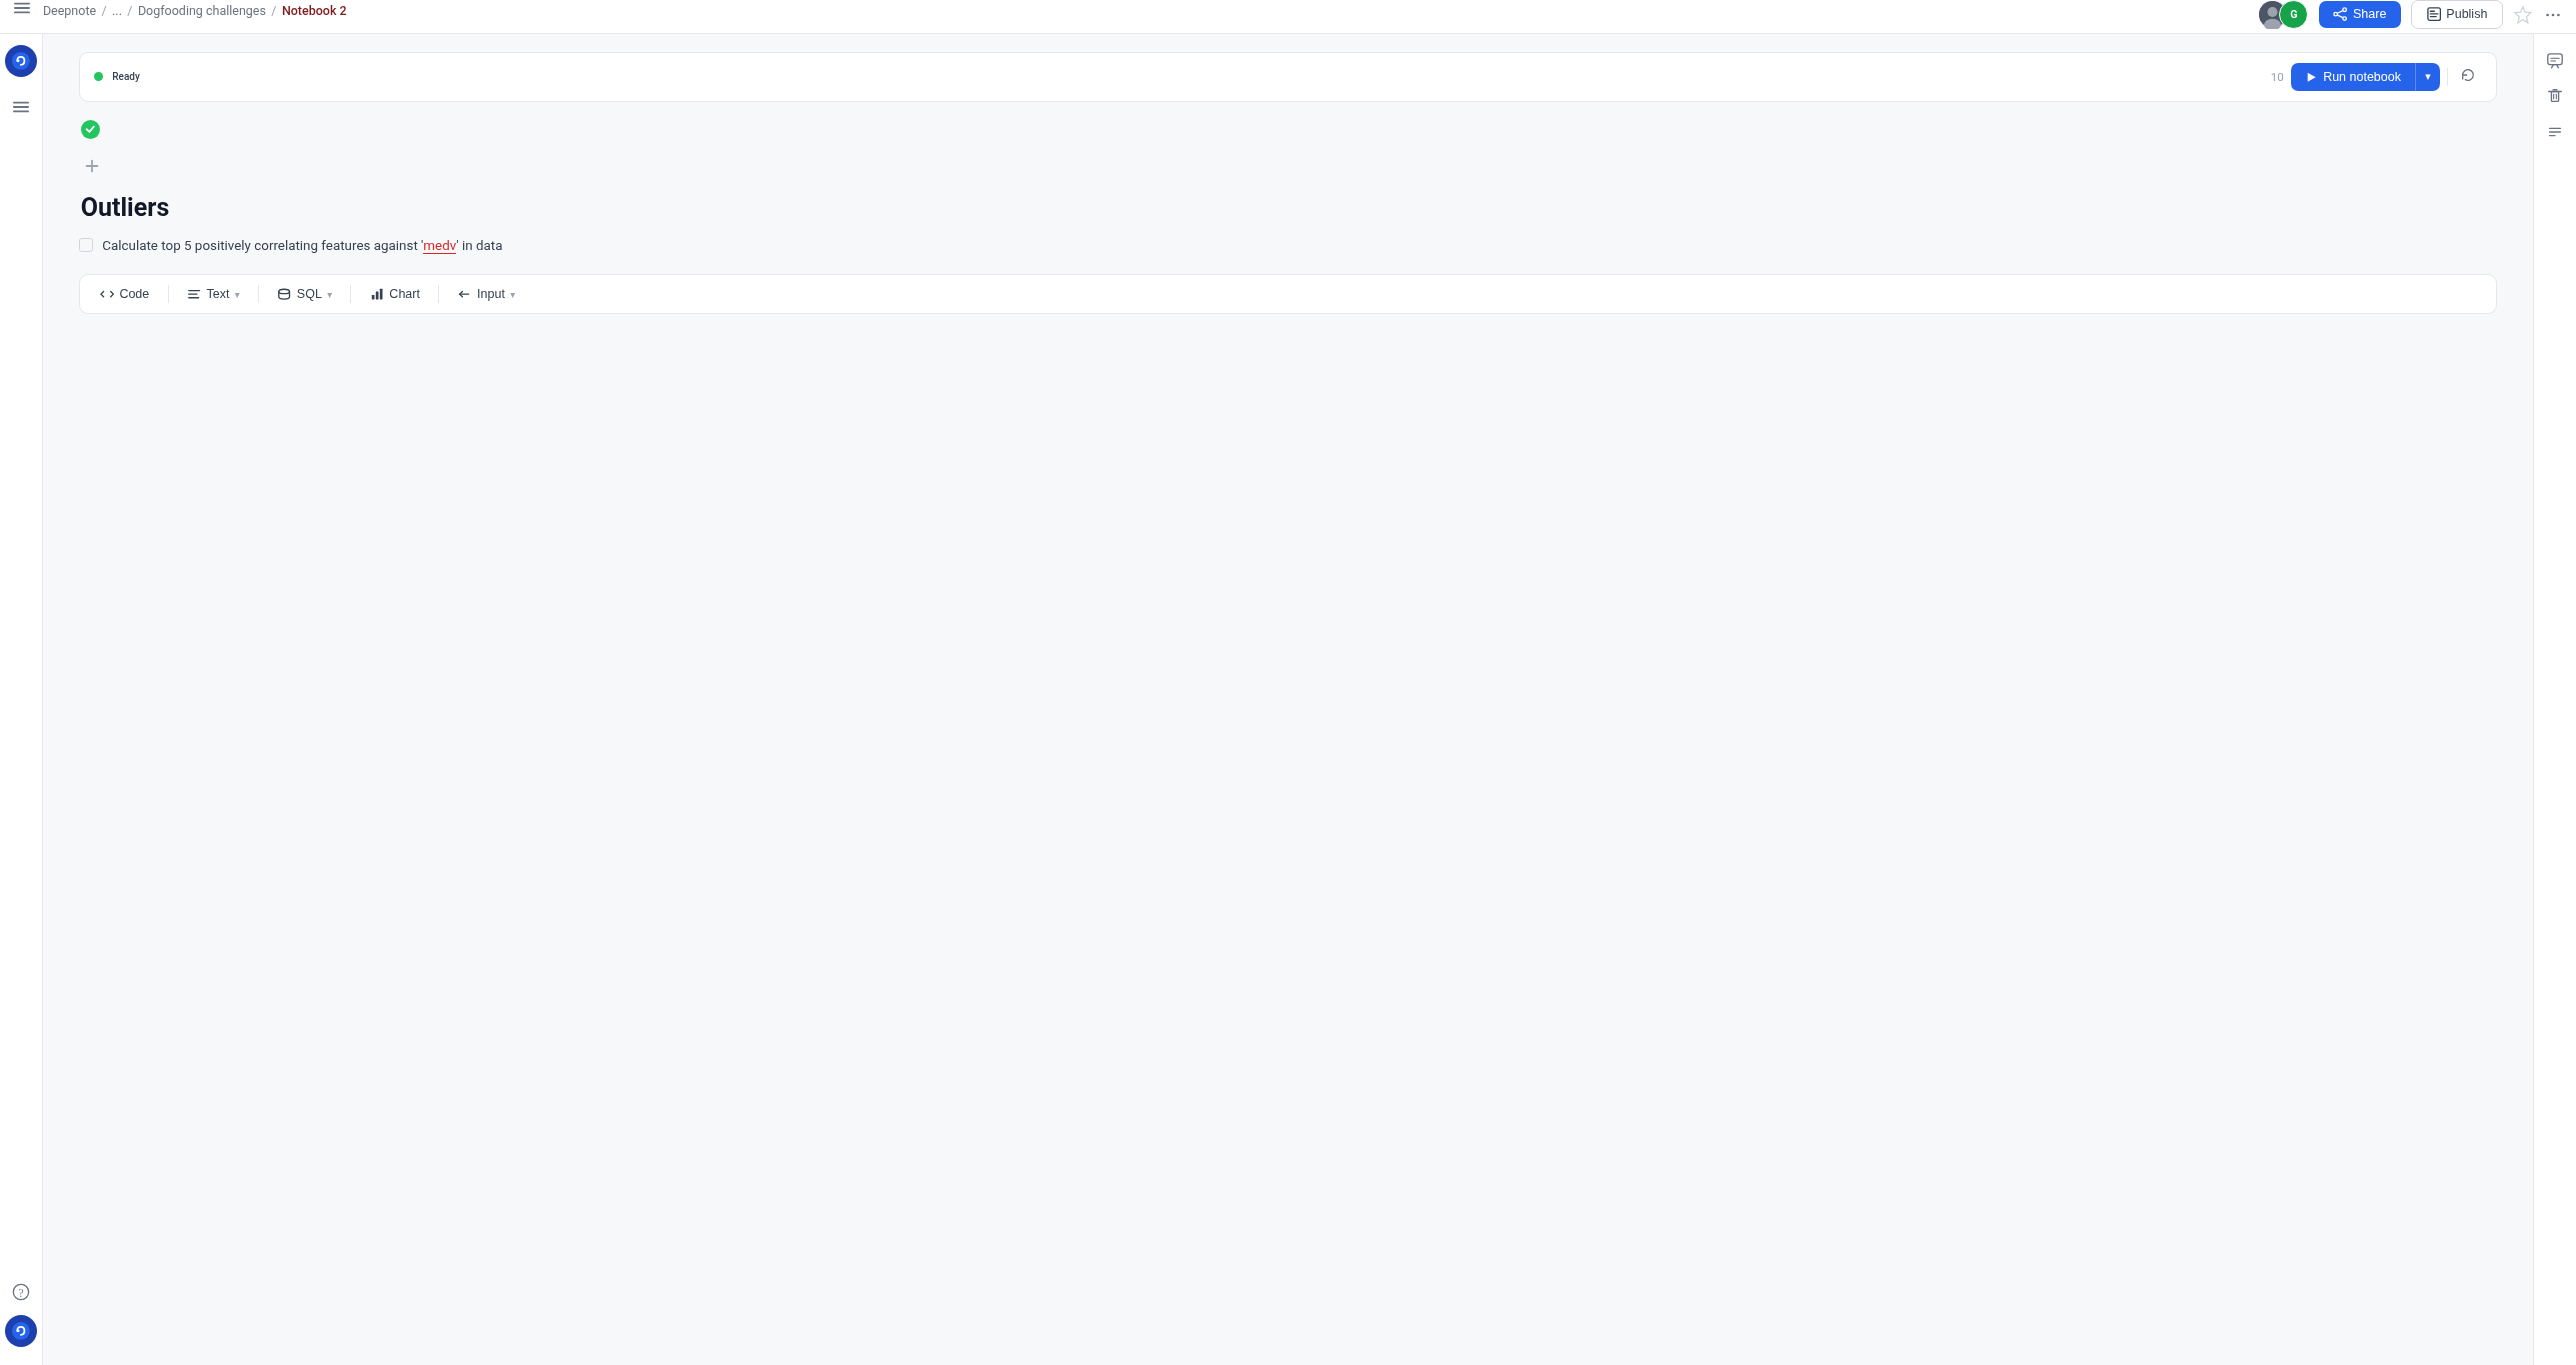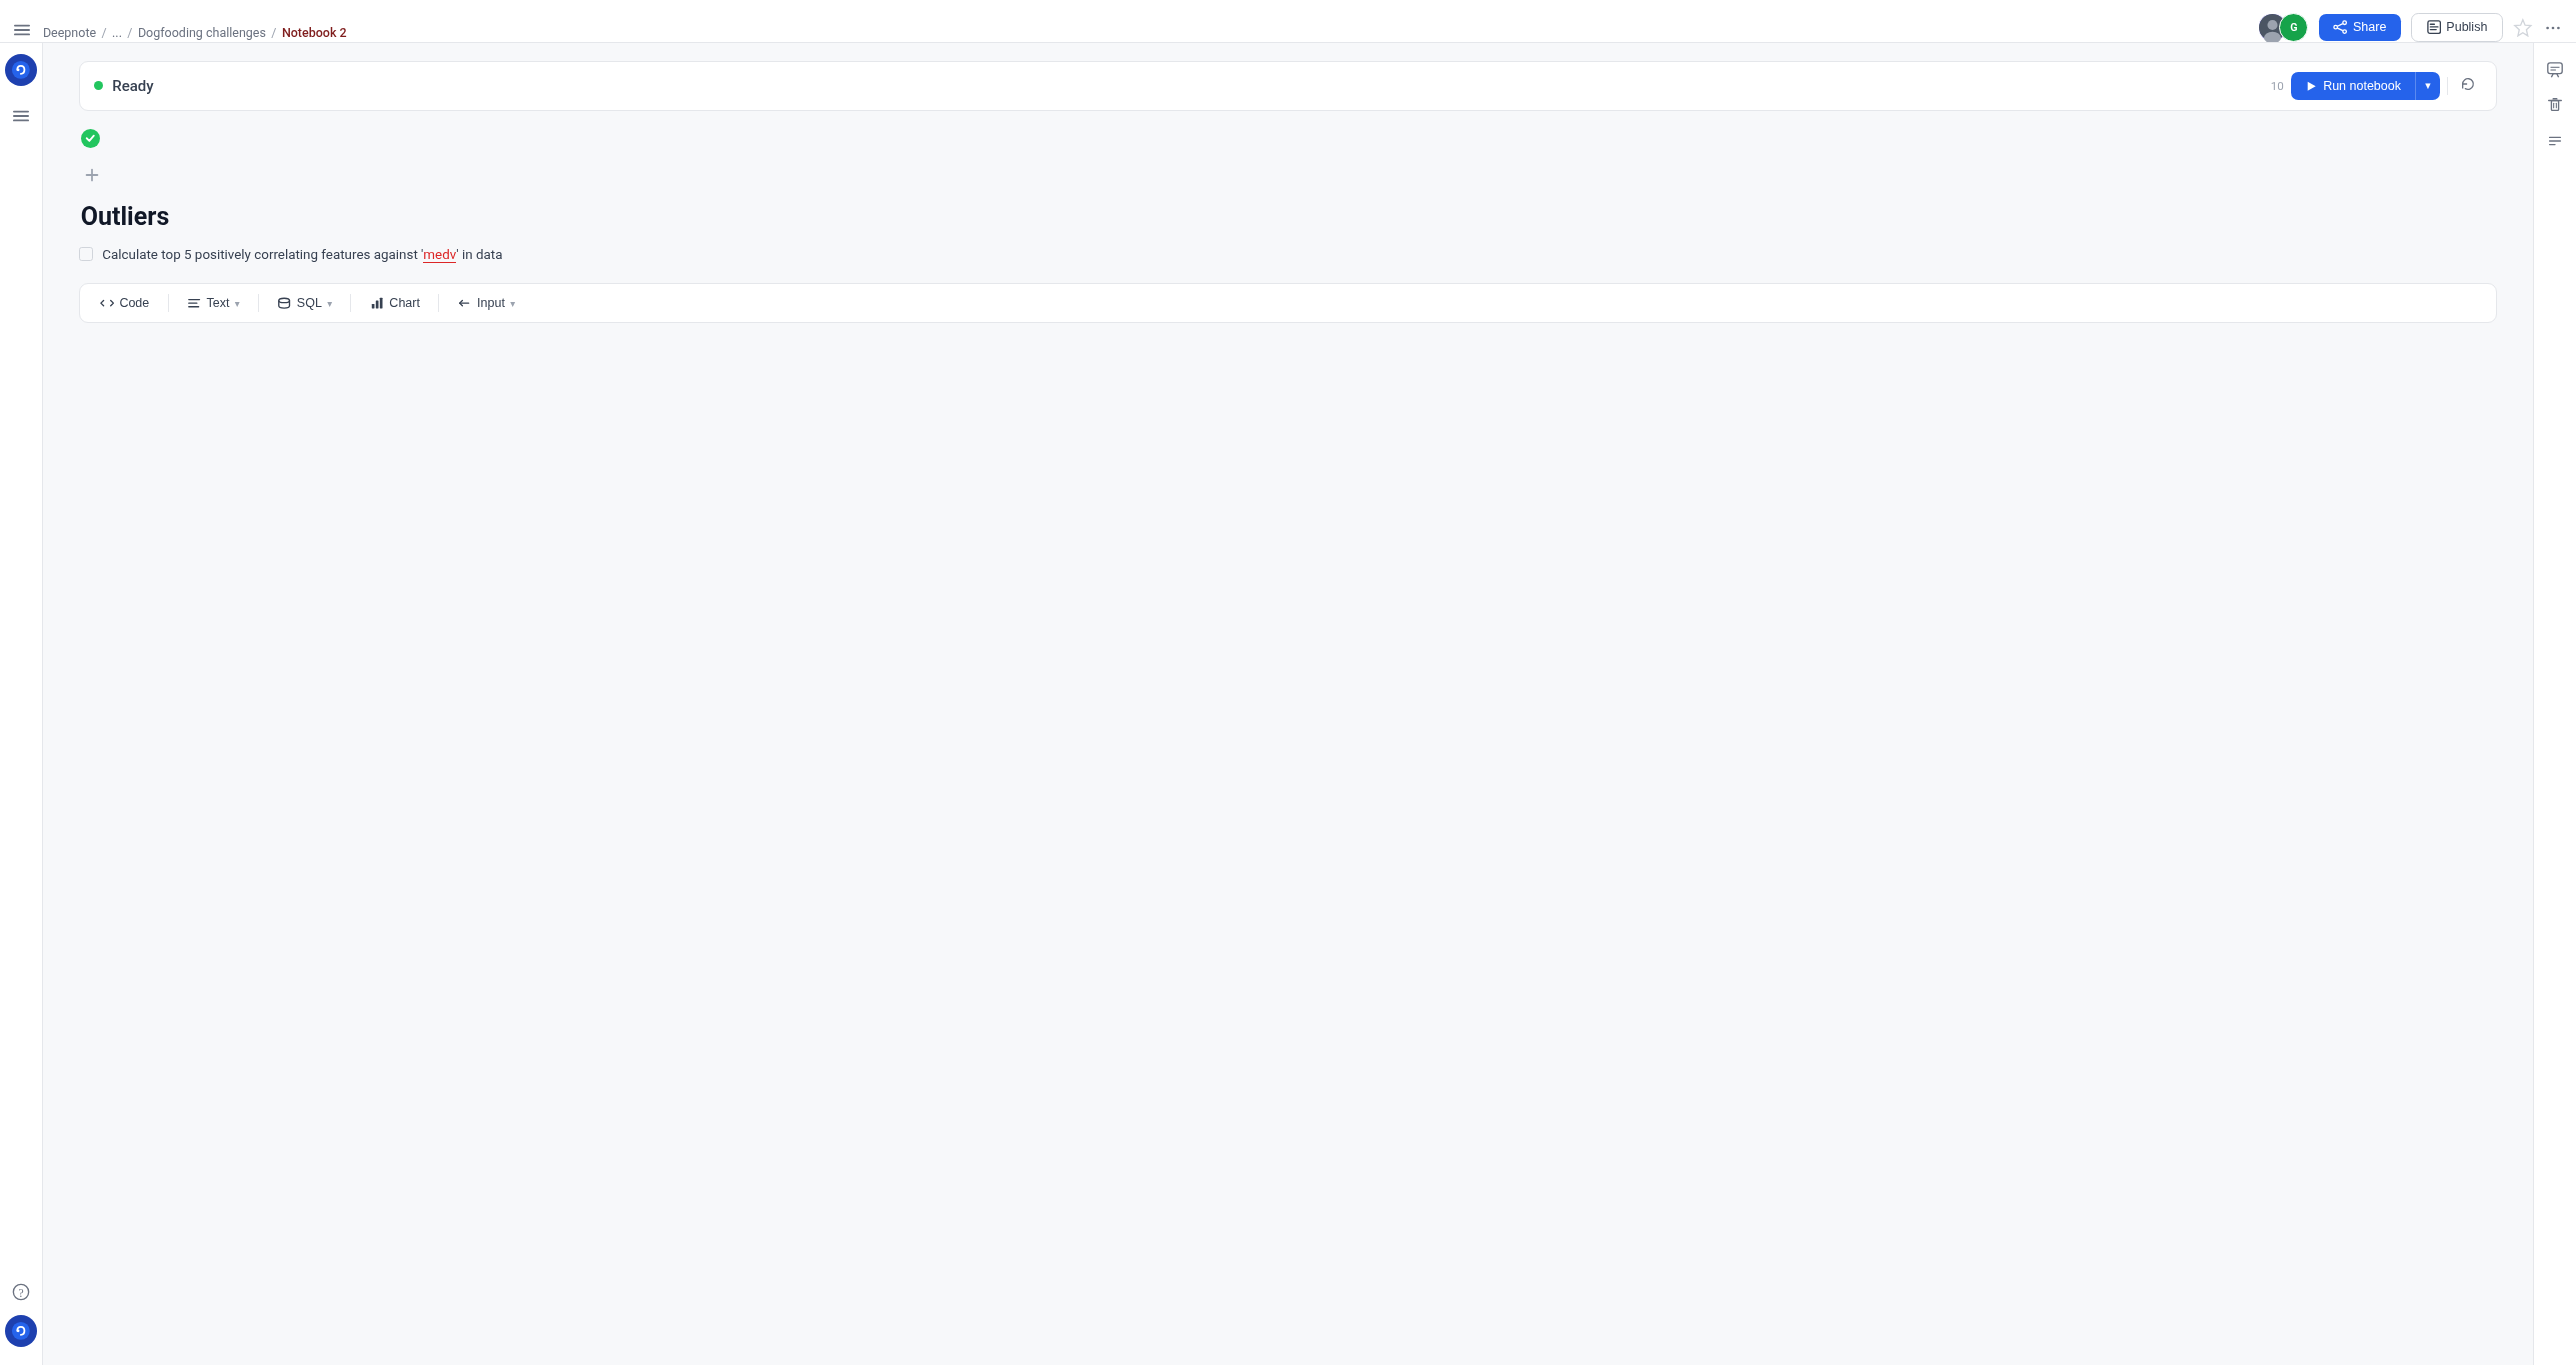--- a/index.html
+++ b/index.html
@@ -9,26 +9,26 @@
       color: #1a1a2e;
       height: 100vh;
       display: flex;
       flex-direction: column;
       overflow: hidden;
     }
 
     
     .header {
       display: flex;
-      align-items: flex-end;
+      align-items: flex-start;
       justify-content: space-between;
       background: #ffffff;
       border-bottom: 0.9px solid #e5e7eb;
       padding: 0 14.3px;
-      height: 43px;
+      height: 34px;
       flex-shrink: 0;
     }
     .header-left {
       display: flex;
       align-items: center;
       gap: 5.4px;
       font-size: 12.5px;
       color: #6b7280;
     }
     .header-left .breadcrumb-item {
@@ -200,21 +200,21 @@
       align-items: center;
       gap: 9px;
     }
     .status-dot {
       width: 9px;
       height: 9px;
       border-radius: 50%;
       background: #22c55e;
     }
     .status-text {
-      font-size: 15px;
+      font-size: 10px;
       color: #374151;
       font-weight: 500;
     }
     .toolbar-right {
       display: flex;
       align-items: center;
       gap: 7.2px;
     }
     .run-btn-group {
       display: flex;

